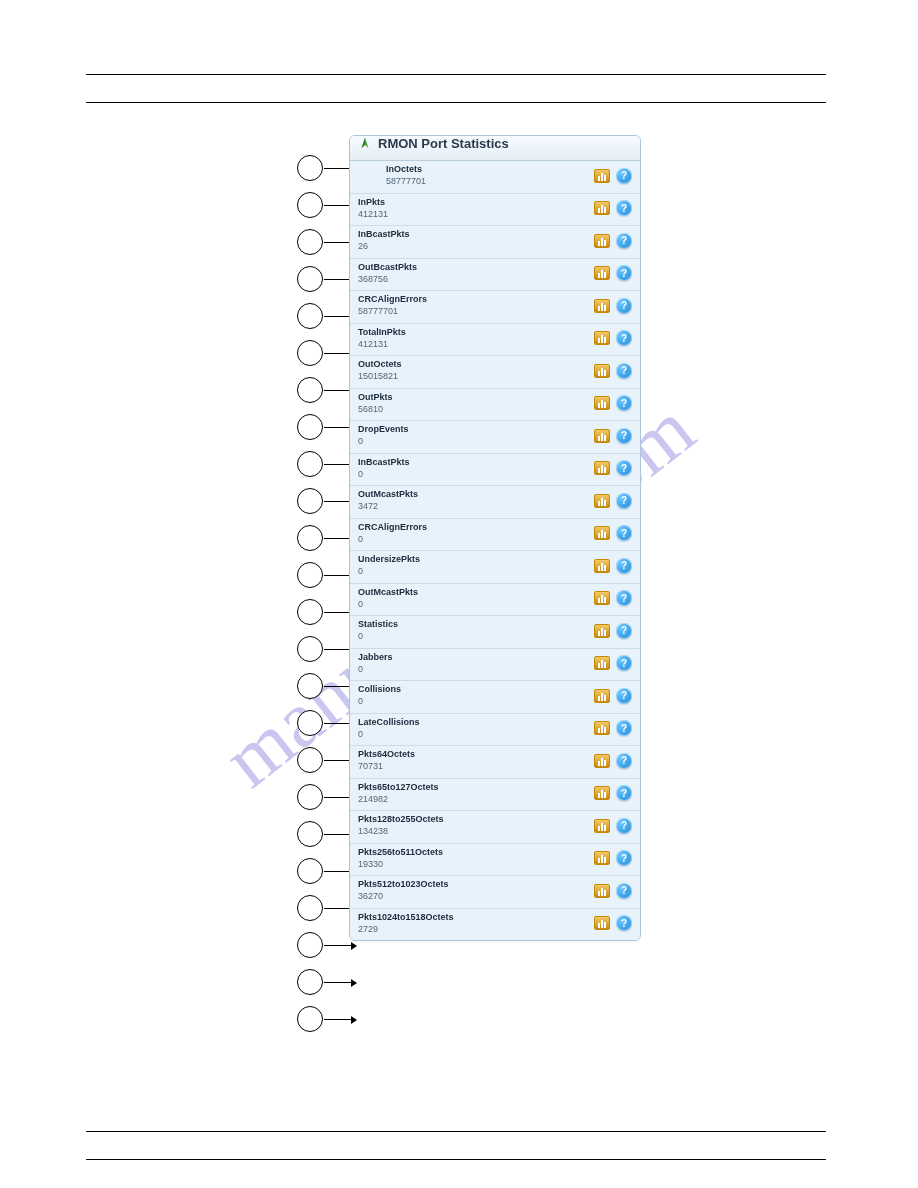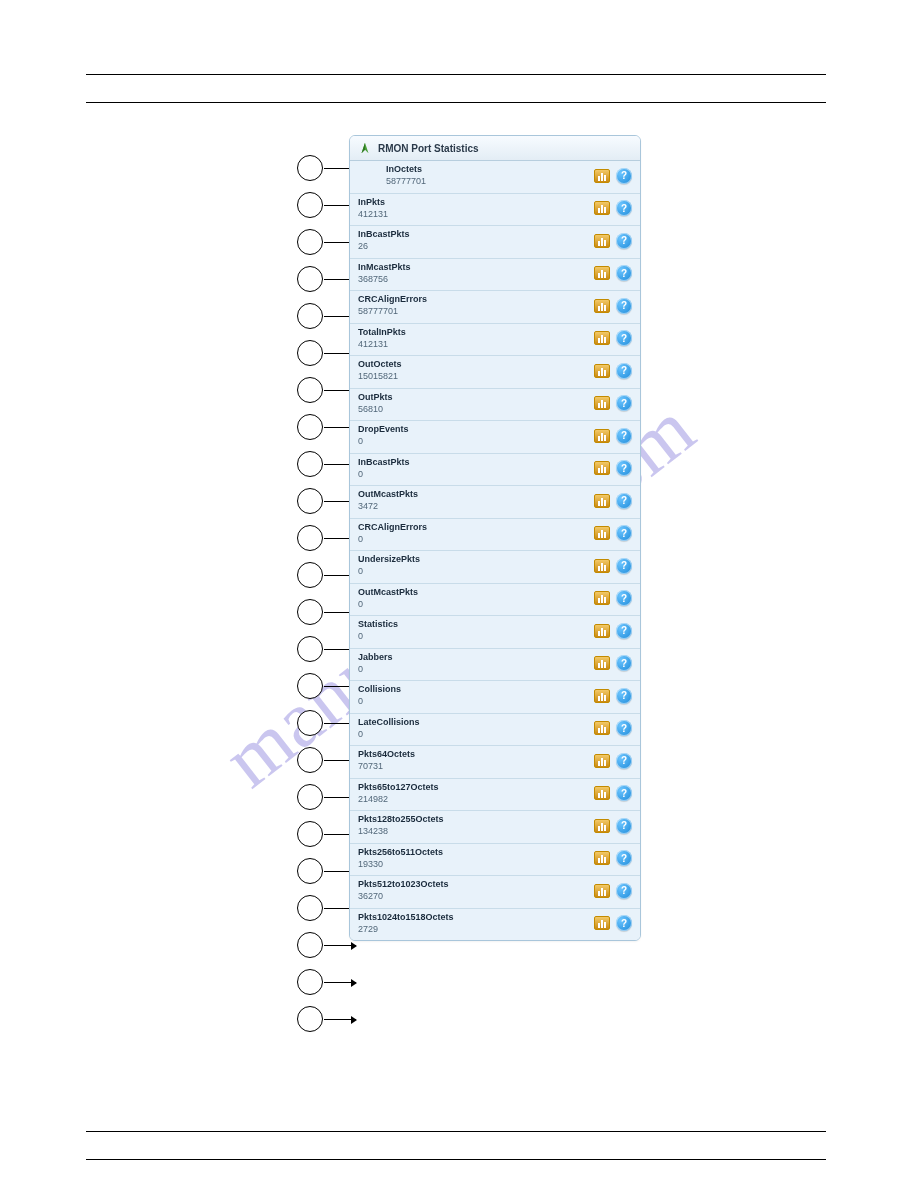--- a/index.html
+++ b/index.html
@@ -5,22 +5,22 @@
   html,body{margin:0;padding:0;background:#fff;font-family:Arial,Helvetica,sans-serif;font-size:10px;color:#222;}
   .page{width:918px;height:1188px;position:relative;background:#fff;}
   .hr{position:absolute;left:86px;width:740px;border-top:1.5px solid #000;}
   .hr.top1{top:74px;}
   .hr.top2{top:102px;}
   .hr.bot1{top:1131px;}
   .hr.bot2{top:1159px;}
 
   .panel{position:absolute;top:135px;left:349px;width:290px;border:1px solid #a9c6db;border-radius:6px;overflow:hidden;
          box-shadow:0 1px 2px rgba(0,0,0,.05);}
-  .panel-header{height:24px;display:flex;align-items:center;gap:6px;padding:0 8px;
-    background:linear-gradient(#f7fbff,#e3edf5);border-bottom:1px solid #b7cede;font-size:10px;font-weight:bold;color:#2b3a4a;}
+  .panel-header{height:24px;display:flex;gap:6px;padding:0 8px;
+    background:linear-gradient(#f7fbff,#e3edf5);border-bottom:1px solid #b7cede;font-size:13px;font-weight:bold;color:#2b3a4a;}
   .panel-header .logo{width:14px;height:14px;display:inline-flex;align-items:center;justify-content:center;}
   .stat-list{background:#e8f2fa;}
   .stat-row{display:flex;align-items:center;justify-content:space-between;
             border-top:1px solid #c8dce9;padding:3px 8px 5px 8px;min-height:30px;box-sizing:border-box;}
   .stat-row:first-child{border-top:none;padding-left:36px;}
   .stat-text{line-height:1.25;}
   .stat-label{font-weight:bold;color:#1a2b3c;font-size:9px;}
   .stat-val{color:#516779;font-size:9px;margin-top:1px;}
   .stat-icons{display:flex;gap:6px;align-items:center;}
   .icon-chart{width:16px;height:14px;border:1px solid #c38b00;border-radius:2px;
@@ -148,21 +148,21 @@
             <span class="icon-chart">
               <i></i>
               <i></i>
               <i></i>
             </span>
             <span class="icon-help">?</span>
           </div>
         </div>
         <div class="stat-row">
           <div class="stat-text">
-            <div class="stat-label">InMcastPkts</div>
+            <div class="stat-label">OutBcastPkts</div>
             <div class="stat-val">368756</div>
           </div>
           <div class="stat-icons">
             <span class="icon-chart">
               <i></i>
               <i></i>
               <i></i>
             </span>
             <span class="icon-help">?</span>
           </div>

